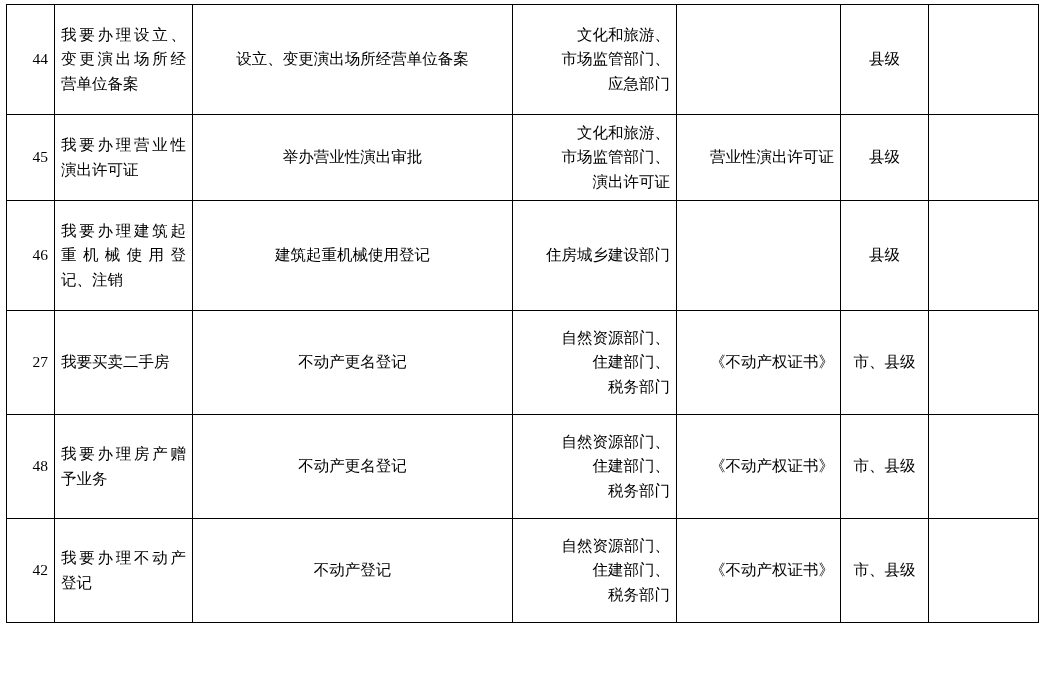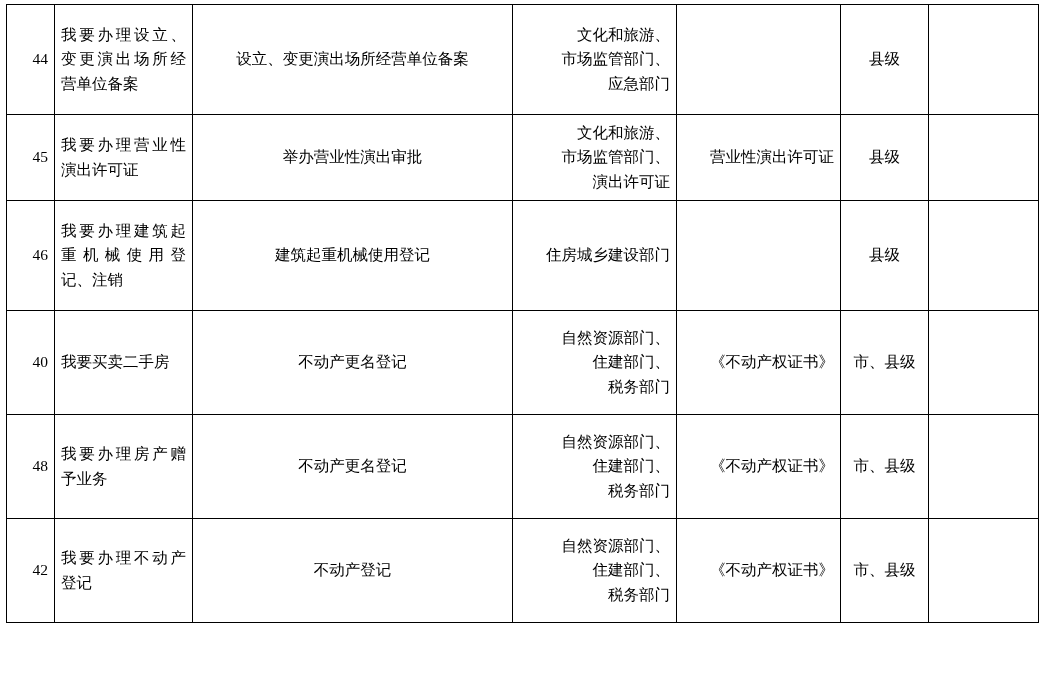--- a/index.html
+++ b/index.html
@@ -145,21 +145,21 @@
           <span class="ln">住房城乡建设部门</span>
         </td>
         <td class="c-cert">
           <span class="ln"></span>
         </td>
         <td class="c-level">县级</td>
         <td class="c-remark"></td>
       </tr>
 
       <tr class="row-h4">
-        <td class="c-index">40</td>
+        <td class="c-index">27</td>
         <td class="c-name">
           <span class="ln">我要买卖二手房</span>
         </td>
         <td class="c-item">不动产更名登记</td>
         <td class="c-dept">
           <span class="ln">自然资源部门、</span>
           <span class="ln">住建部门、</span>
           <span class="ln">税务部门</span>
         </td>
         <td class="c-cert">

